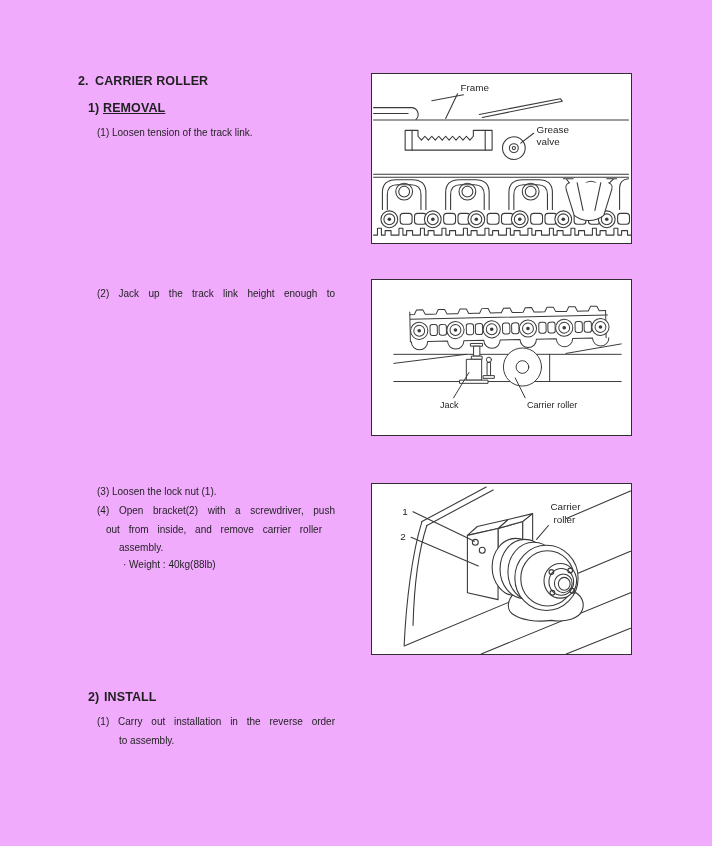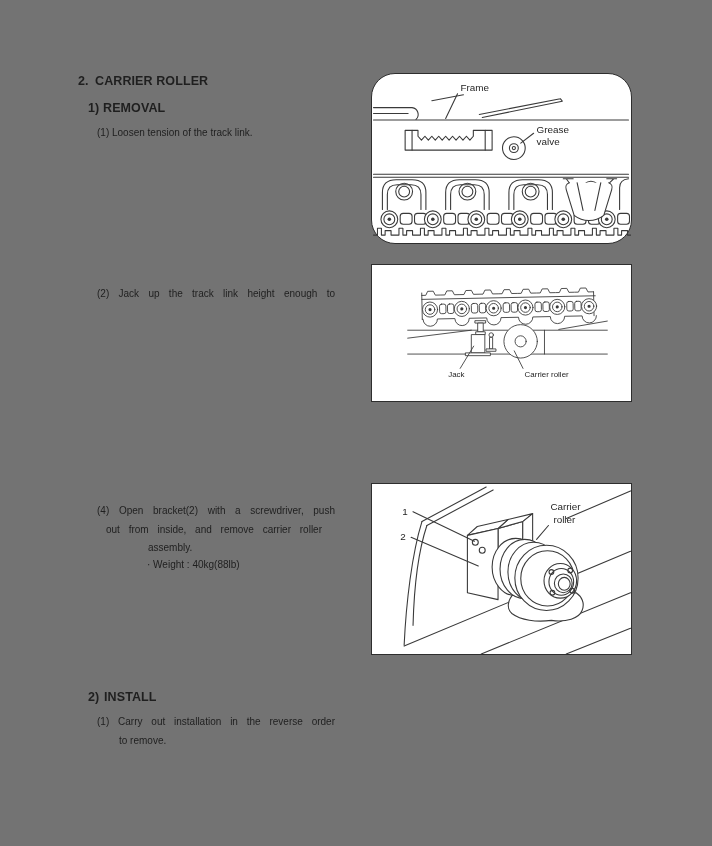--- a/index.html
+++ b/index.html
@@ -1,16 +1,16 @@
 <!DOCTYPE html>
 <html><head>
 <meta charset="utf-8">
 <style>
   html,body{margin:0;padding:0;background:#ffffff;}
-  .page{position:relative;width:712px;height:846px;background:#737373;overflow:hidden;
+  .page{position:relative;width:712px;height:846px;background:#f0abfc;overflow:hidden;
         font-family:"Liberation Sans",sans-serif;color:#1f1f1f;}
   .line{position:absolute;font-size:10px;line-height:19px;white-space:nowrap;color:#1f1f1f;}
   .bold{font-weight:bold;font-size:12.5px;letter-spacing:.1px;}
   .just{white-space:normal;width:238px;text-align:justify;text-align-last:justify;}
   .mk{display:inline-block;}
   .fig{position:absolute;border:1.4px solid #2e2e2e;background:#fff;box-sizing:border-box;}
   .fig svg{display:block;width:100%;height:100%;}
   .fig path,.fig circle,.fig ellipse,.fig rect,.fig polygon,.fig line
       {stroke:#3a3a3a;stroke-width:1.1;fill:none;stroke-linejoin:round;stroke-linecap:round;}
   .fig .w{fill:#ffffff;}
@@ -19,40 +19,41 @@
 </style>
 </head>
 <body>
 
 <div class="page">
 
   <div class="line bold" style="left:78px;top:72px;">
     <span class="mk" style="width:17px;">2.</span><span>CARRIER ROLLER</span>
   </div>
 
-  <div class="line bold" style="left:88px;top:99px;">
+  <div class="line bold" style="left:88px;top:99px;text-decoration:underline;">
     <span class="mk" style="width:15px;">1)</span><span>REMOVAL</span>
   </div>
 
   <div class="line" style="left:97px;top:123px;">(1) Loosen tension of the track link.</div>
 
   <div class="line just" style="left:97px;top:272px;margin-top:12px;">(2) Jack up the track link height enough to</div>
 
+  <div class="line" style="left:97px;top:482px;">(3) Loosen the lock nut (1).</div>
   <div class="line just" style="left:97px;top:501px;">(4) Open bracket(2) with a screwdriver, push</div>
   <div class="line just" style="left:106px;top:520px;width:216px;">out from inside, and remove carrier roller</div>
-  <div class="line" style="left:119px;top:538px;margin-left:29px;">assembly.</div>
-  <div class="line" style="left:123px;top:555px;margin-left:24px;">· Weight : 40kg(88lb)</div>
+  <div class="line" style="left:119px;top:538px;">assembly.</div>
+  <div class="line" style="left:123px;top:555px;">· Weight : 40kg(88lb)</div>
 
   <div class="line bold" style="left:88px;top:688px;">
     <span class="mk" style="width:16px;">2)</span><span>INSTALL</span>
   </div>
   <div class="line just" style="left:97px;top:712px;">(1) Carry out installation in the reverse order</div>
-  <div class="line" style="left:119px;top:731px;">to remove.</div>
-
-  <div class="fig" style="left:371px;top:73px;width:261px;height:171px;border-radius:24px;">
+  <div class="line" style="left:119px;top:731px;">to assembly.</div>
+
+  <div class="fig" style="left:371px;top:73px;width:261px;height:171px;">
     <svg viewBox="0 0 261 171">
       <defs>
         <g id="arch1">
           <path d="M0,30 V13 Q0,0 14,0 H30 Q44,0 44,13 V30"></path>
           <path d="M5,30 V15 Q5,5 15,5 H29 Q39,5 39,15 V30"></path>
           <circle cx="22" cy="12" r="8.5"></circle>
             <circle cx="22" cy="12" r="5.5"></circle>
         </g>
         <g id="chain1">
           <circle class="w" cx="0" cy="0" r="8.5"></circle>
@@ -95,21 +96,21 @@
 
       <circle class="w" cx="221" cy="117" r="8.5"></circle>
         <circle cx="221" cy="117" r="5.5"></circle>
       <path class="w" d="M199,110 C196,111 195,114 196,117 L204,143 C213,150 225,150 234,143 L242,117 C243,114 242,111 239,110"></path>
       <path d="M193,106 h10 M196,106 l3,4 M237,106 h10 M244,106 l-4,4 M207,110 L213,138 M231,110 L225,138"></path>
 
       <path d="M1,163 h4 v-7 h4 v7 h3.75 v-4.5 h6 v4.5 h4 h4 v-7 h4 v7 h3.75 v-4.5 h6 v4.5 h4 h4 v-7 h4 v7 h3.75 v-4.5 h6 v4.5 h4 h4 v-7 h4 v7 h3.75 v-4.5 h6 v4.5 h4 h4 v-7 h4 v7 h3.75 v-4.5 h6 v4.5 h4 h4 v-7 h4 v7 h3.75 v-4.5 h6 v4.5 h4 h4 v-7 h4 v7 h3.75 v-4.5 h6 v4.5 h4 h4 v-7 h4 v7 h3.75 v-4.5 h6 v4.5 h4 h4 v-7 h4 v7 h3.75 v-4.5 h6 v4.5 h4 h4 v-7 h4 v7 h3.75 v-4.5 h6 v4.5 h4 h4 v-7 h4 v7 h3.75 v-4.5 h6 v4.5 h4 h4 v-7 h4 v7 h3.75 v-4.5 h6 v4.5 h4"></path>
     </svg>
   </div>
 
-  <div class="fig" style="left:371px;top:264px;width:261px;height:138px;padding-left:12px;">
+  <div class="fig" style="left:371px;top:279px;width:261px;height:157px;padding-left:12px;">
     <svg viewBox="0 0 261 171">
 
       <g transform="rotate(-1.2 130 50)">
         <path d="M23,36 h5 l2.5,-5 h7 l2.5,5 h7 h5 l2.5,-5 h7 l2.5,5 h7 h5 l2.5,-5 h7 l2.5,5 h7 h5 l2.5,-5 h7 l2.5,5 h7 h5 l2.5,-5 h7 l2.5,5 h7 h5 l2.5,-5 h7 l2.5,5 h7 h5 l2.5,-5 h7 l2.5,5 h7 h5 l2.5,-5 h7 l2.5,5 h7 h5 l2.5,-5 h7 l2.5,5 h7"></path>
         <path d="M23,41 H241 M23,33 V66 M239,36 V66"></path>
         <rect x="45" y="47.5" width="8" height="12" rx="2.5"></rect>
           <rect x="55" y="47.5" width="8" height="12" rx="2.5"></rect>
         <rect x="85" y="47.5" width="8" height="12" rx="2.5"></rect>
           <rect x="95" y="47.5" width="8" height="12" rx="2.5"></rect>
         <rect x="125" y="47.5" width="8" height="12" rx="2.5"></rect>

